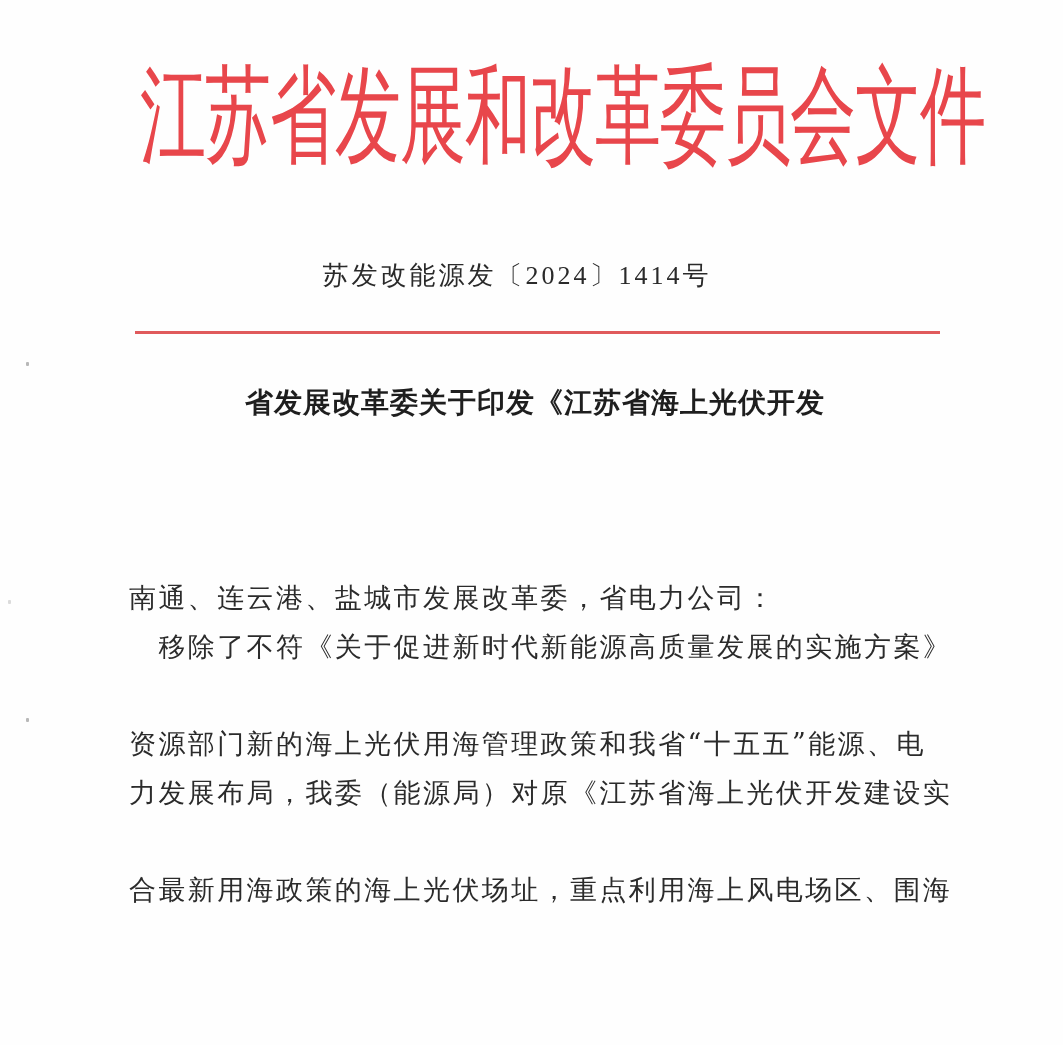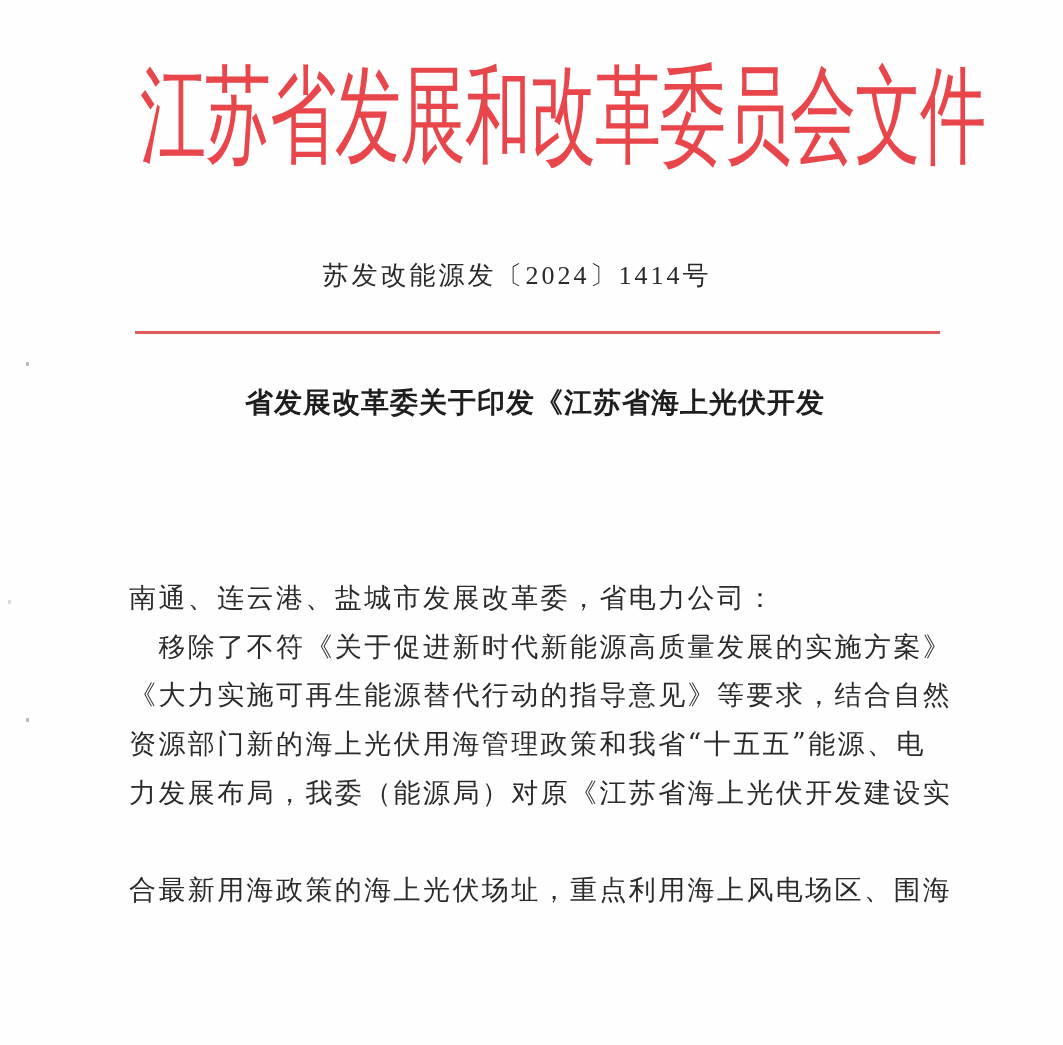--- a/index.html
+++ b/index.html
@@ -96,21 +96,20 @@
 
   <div class="doc-number">苏发改能源发〔2024〕1414号</div>
 
   <div class="red-rule"></div>
 
   <div class="notice-title line1">省发展改革委关于印发《江苏省海上光伏开发</div>
 
   <div class="body-line" style="top:580px;">南通、连云港、盐城市发展改革委，省电力公司：</div>
 
   <div class="body-line" style="top:629px;">　移除了不符《关于促进新时代新能源高质量发展的实施方案》</div>
-  <div class="body-line" style="top:677px;">《大力实施可再生能源替代行动的指导意见》等要求，结合自然</div>
   <div class="body-line" style="top:775px;">力发展布局，我委（能源局）对原《江苏省海上光伏开发建设实</div>
   <div class="body-line" style="top:726px;">资源部门新的海上光伏用海管理政策和我省“十五五”能源、电</div>
   <div class="body-line" style="top:872px;">合最新用海政策的海上光伏场址，重点利用海上风电场区、围海</div>
 
   <div class="speck" style="left:26px; top:362px;"></div>
   <div class="speck" style="left:26px; top:718px;"></div>
   <div class="speck" style="left:8px; top:600px; opacity:0.5;"></div>
 </div>
 
 </body></html>

